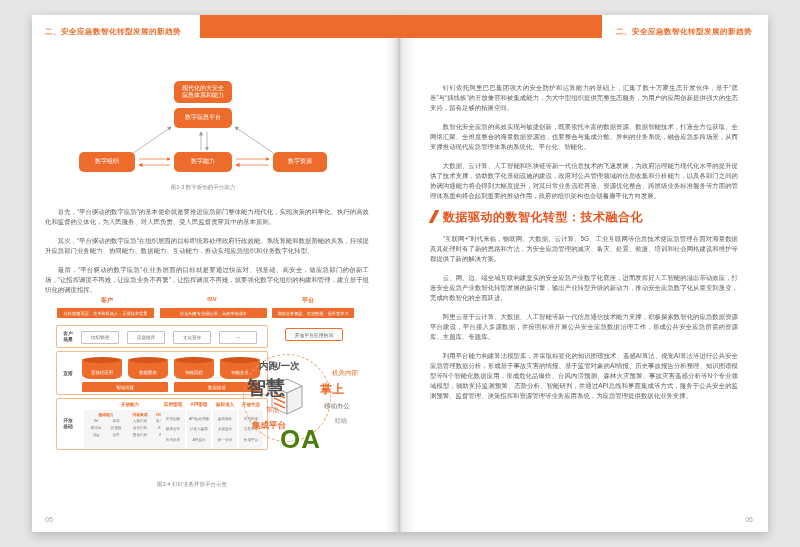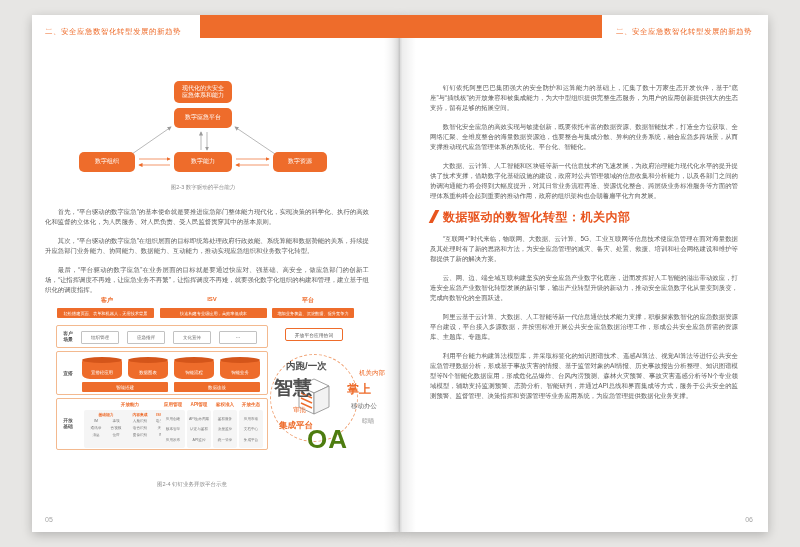--- a/index.html
+++ b/index.html
@@ -4,21 +4,21 @@
 <style>
   *{margin:0;padding:0;box-sizing:border-box}
   html,body{background:#e7e6e4;font-family:"Liberation Sans","DejaVu Sans",sans-serif;}
   .canvas{position:relative;width:800px;height:547px;background:#e7e6e4;overflow:hidden}
   .page{position:absolute;top:15px;width:368px;height:517px;background:#ffffff;box-shadow:0 3px 10px rgba(0,0,0,.22)}
   .page-left{left:32px}
   .page-right{left:400px}
   .top-banner{position:absolute;left:200px;top:15px;width:402px;height:23px;background:#EE6C2B;z-index:4}
   .gutter{position:absolute;left:384px;top:15px;width:32px;height:517px;z-index:3;
     background:linear-gradient(to right,rgba(0,0,0,0),rgba(0,0,0,.07) 42%,rgba(0,0,0,.15) 50%,rgba(0,0,0,.07) 58%,rgba(0,0,0,0));}
-  .pg-header{position:absolute;top:12px;font-size:7.5px;font-weight:normal;color:#EE6C2B;letter-spacing:.5px}
+  .pg-header{position:absolute;top:12px;font-size:7.5px;font-weight:bold;color:#EE6C2B;letter-spacing:.5px}
   .pg-header.lft{left:13px}
   .pg-header.rgt{right:16px}
   .page-num{position:absolute;top:501px;font-size:7px;color:#A5A5A5}
   .page-num.lft{left:13px}
   .page-num.rgt{right:15px}
 
   
   .body-text{position:absolute;color:#5B5B5B;font-size:6.4px;line-height:10px;text-align:justify}
   .body-text p{text-indent:2em;margin:0 0 9px 0}
   .sec-heading{display:flex;align-items:center;margin:3px 0 11px 0}
@@ -46,21 +46,21 @@
     display:flex;align-items:flex-end;justify-content:center;padding-bottom:4px}
   .cyl::before{content:"";position:absolute;top:-3px;left:0;width:100%;height:6px;background:#D4551A;border-radius:50%}
   .yida-bar{position:absolute;height:10px;background:#EE6C2B;color:#fff;font-size:4.5px;display:flex;align-items:center;justify-content:center;border-radius:1px}
   .grp-title,.mod-title{position:absolute;font-size:4.6px;font-weight:bold;color:#EE6C2B;text-align:center}
   .cap-panel{position:absolute;background:#F5F5F5;border-radius:2px}
   .cap-h{position:absolute;font-size:3.8px;font-weight:bold;color:#EE6C2B;text-align:center;top:2px}
   .cap-grid{position:absolute;display:grid;grid-template-columns:1fr 1fr;top:9px;font-size:3.6px;color:#777;text-align:center;row-gap:3px}
   .cap-col{position:absolute;display:grid;grid-template-columns:1fr;top:9px;font-size:3.6px;color:#777;text-align:center;row-gap:3px}
   .mod-panel{position:absolute;background:#F5F5F5;border-radius:2px;display:flex;flex-direction:column;justify-content:space-evenly;
     font-size:3.6px;color:#777;text-align:center}
-  .cloud{position:absolute;left:239px;top:67px;width:126px;height:118px}
+  .cloud{position:absolute;left:212px;top:67px;width:126px;height:118px}
   .cloud .circle{position:absolute;left:-1px;top:-6px;width:88px;height:88px;border:1px dashed #F0A173;border-radius:50%}
   .w{position:absolute;white-space:nowrap}
   .w-dark{color:#4F4F4F;font-weight:bold}
   .w-orange{color:#EE6C2B}
   .w-gray{color:#9a9a9a}
   .oa{position:absolute;color:#4d7c0f;font-weight:bold;font-size:26px;letter-spacing:1px}
 </style>
 </head>
 <body>
 
@@ -214,21 +214,21 @@
   <div class="page page-right">
     <div class="pg-header rgt">二、安全应急数智化转型发展的新趋势</div>
 
     <div class="body-text" style="left:30px;top:68px;width:308px">
       <p>钉钉依托阿里巴巴集团强大的安全防护和运算能力的基础上，汇集了数十万家生态开发伙伴，基于“底座”与“插线板”的开放兼容和被集成能力，为大中型组织提供完整生态服务，为用户的应用创新提供强大的生态支持，留有足够的拓展空间。</p>
       <p>数智化安全应急的高效实现与敏捷创新，既要依托丰富的数据资源、数据智能技术，打造全方位获取、全网络汇聚、全维度整合的海量数据资源池，也要整合与集成分散、异构的业务系统，融合应急多跨场景，从而支撑推动现代应急管理体系的系统化、平台化、智能化。</p>
       <p>大数据、云计算、人工智能和区块链等新一代信息技术的飞速发展，为政府治理能力现代化水平的提升提供了技术支撑，借助数字化基础设施的建设，政府对公共管理领域的信息收集和分析能力，以及各部门之间的协调沟通能力将会得到大幅度提升，对其日常业务流程再造、资源优化整合、跨层级业务标准服务等方面的管理体系重构将会起到重要的推动作用，政府的组织架构也会朝着扁平化方向发展。</p>
 
       <div class="sec-heading">
         <span class="slash"></span>
-        <span class="sec-txt">数据驱动的数智化转型：机关内部</span>
+        <span class="sec-txt">数据驱动的数智化转型：技术融合化</span>
       </div>
 
       <p>“互联网+”时代来临，物联网、大数据、云计算、5G、工业互联网等信息技术使应急管理在面对海量数据及其处理时有了新的思路和方法，为安全应急管理的减灾、备灾、处置、救援、培训和社会网格建设和维护等都提供了新的解决方案。</p>
       <p>云、网、边、端全域互联构建坚实的安全应急产业数字化底座，进而发挥好人工智能的溢出带动效应，打造安全应急产业数智化转型发展的新引擎，输出产业转型升级的新动力，推动安全应急数字化从量变到质变，完成向数智化的全面跃进。</p>
       <p>阿里云基于云计算、大数据、人工智能等新一代信息通信技术能力支撑，积极探索数智化的应急数据资源平台建设，平台接入多源数据，并按照标准开展公共安全应急数据治理工作，形成公共安全应急所需的资源库、主题库、专题库。</p>
       <p>利用平台能力构建算法模型库，并采取标签化的知识图谱技术、遥感AI算法、视觉AI算法等进行公共安全应急管理数据分析，形成基于事故灾害的情报、基于监管对象的AI情报、历史事故报告分析整理、知识图谱模型等N个智能化数据应用，形成危化品爆炸、台风内涝预测、森林火灾预警、事故灾害遥感分析等N个专业领域模型，辅助支持监测预警、态势分析、智能研判，并通过API总线和界面集成等方式，服务于公共安全的监测预警、监督管理、决策指挥和资源管理等业务应用系统，为应急管理提供数据化业务支撑。</p>
     </div>
 
     <div class="page-num rgt">06</div>
   </div>

